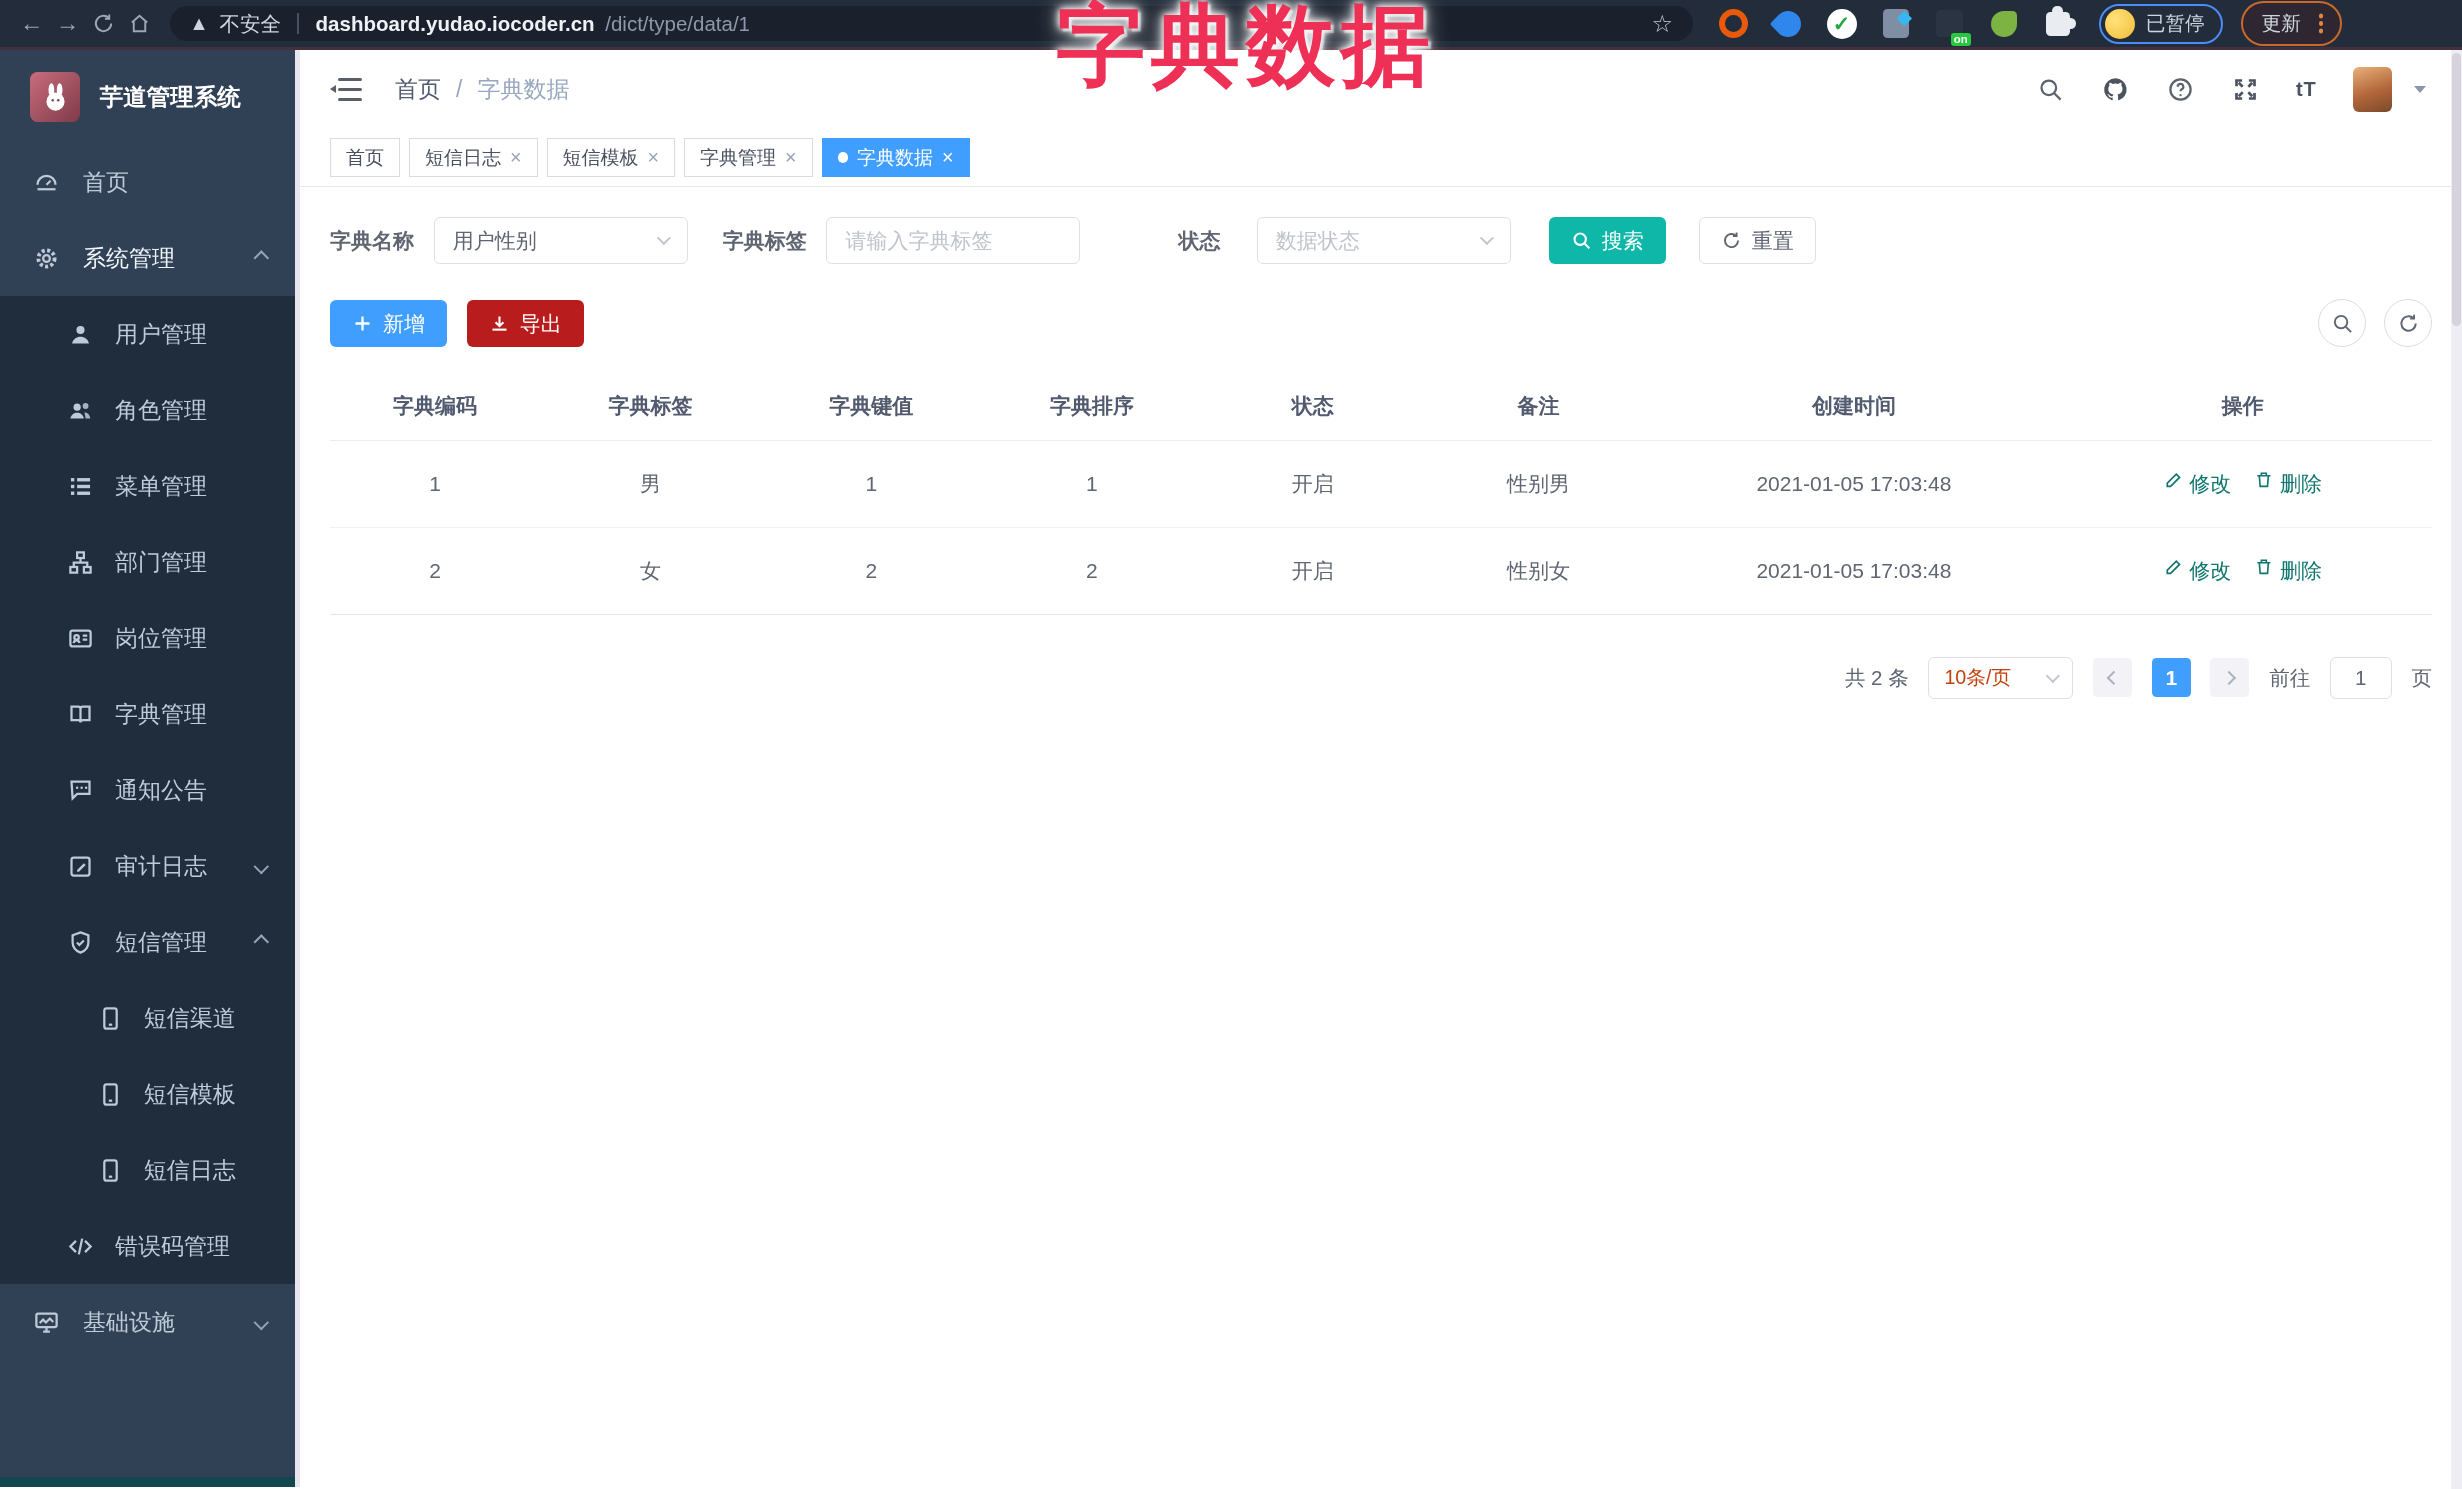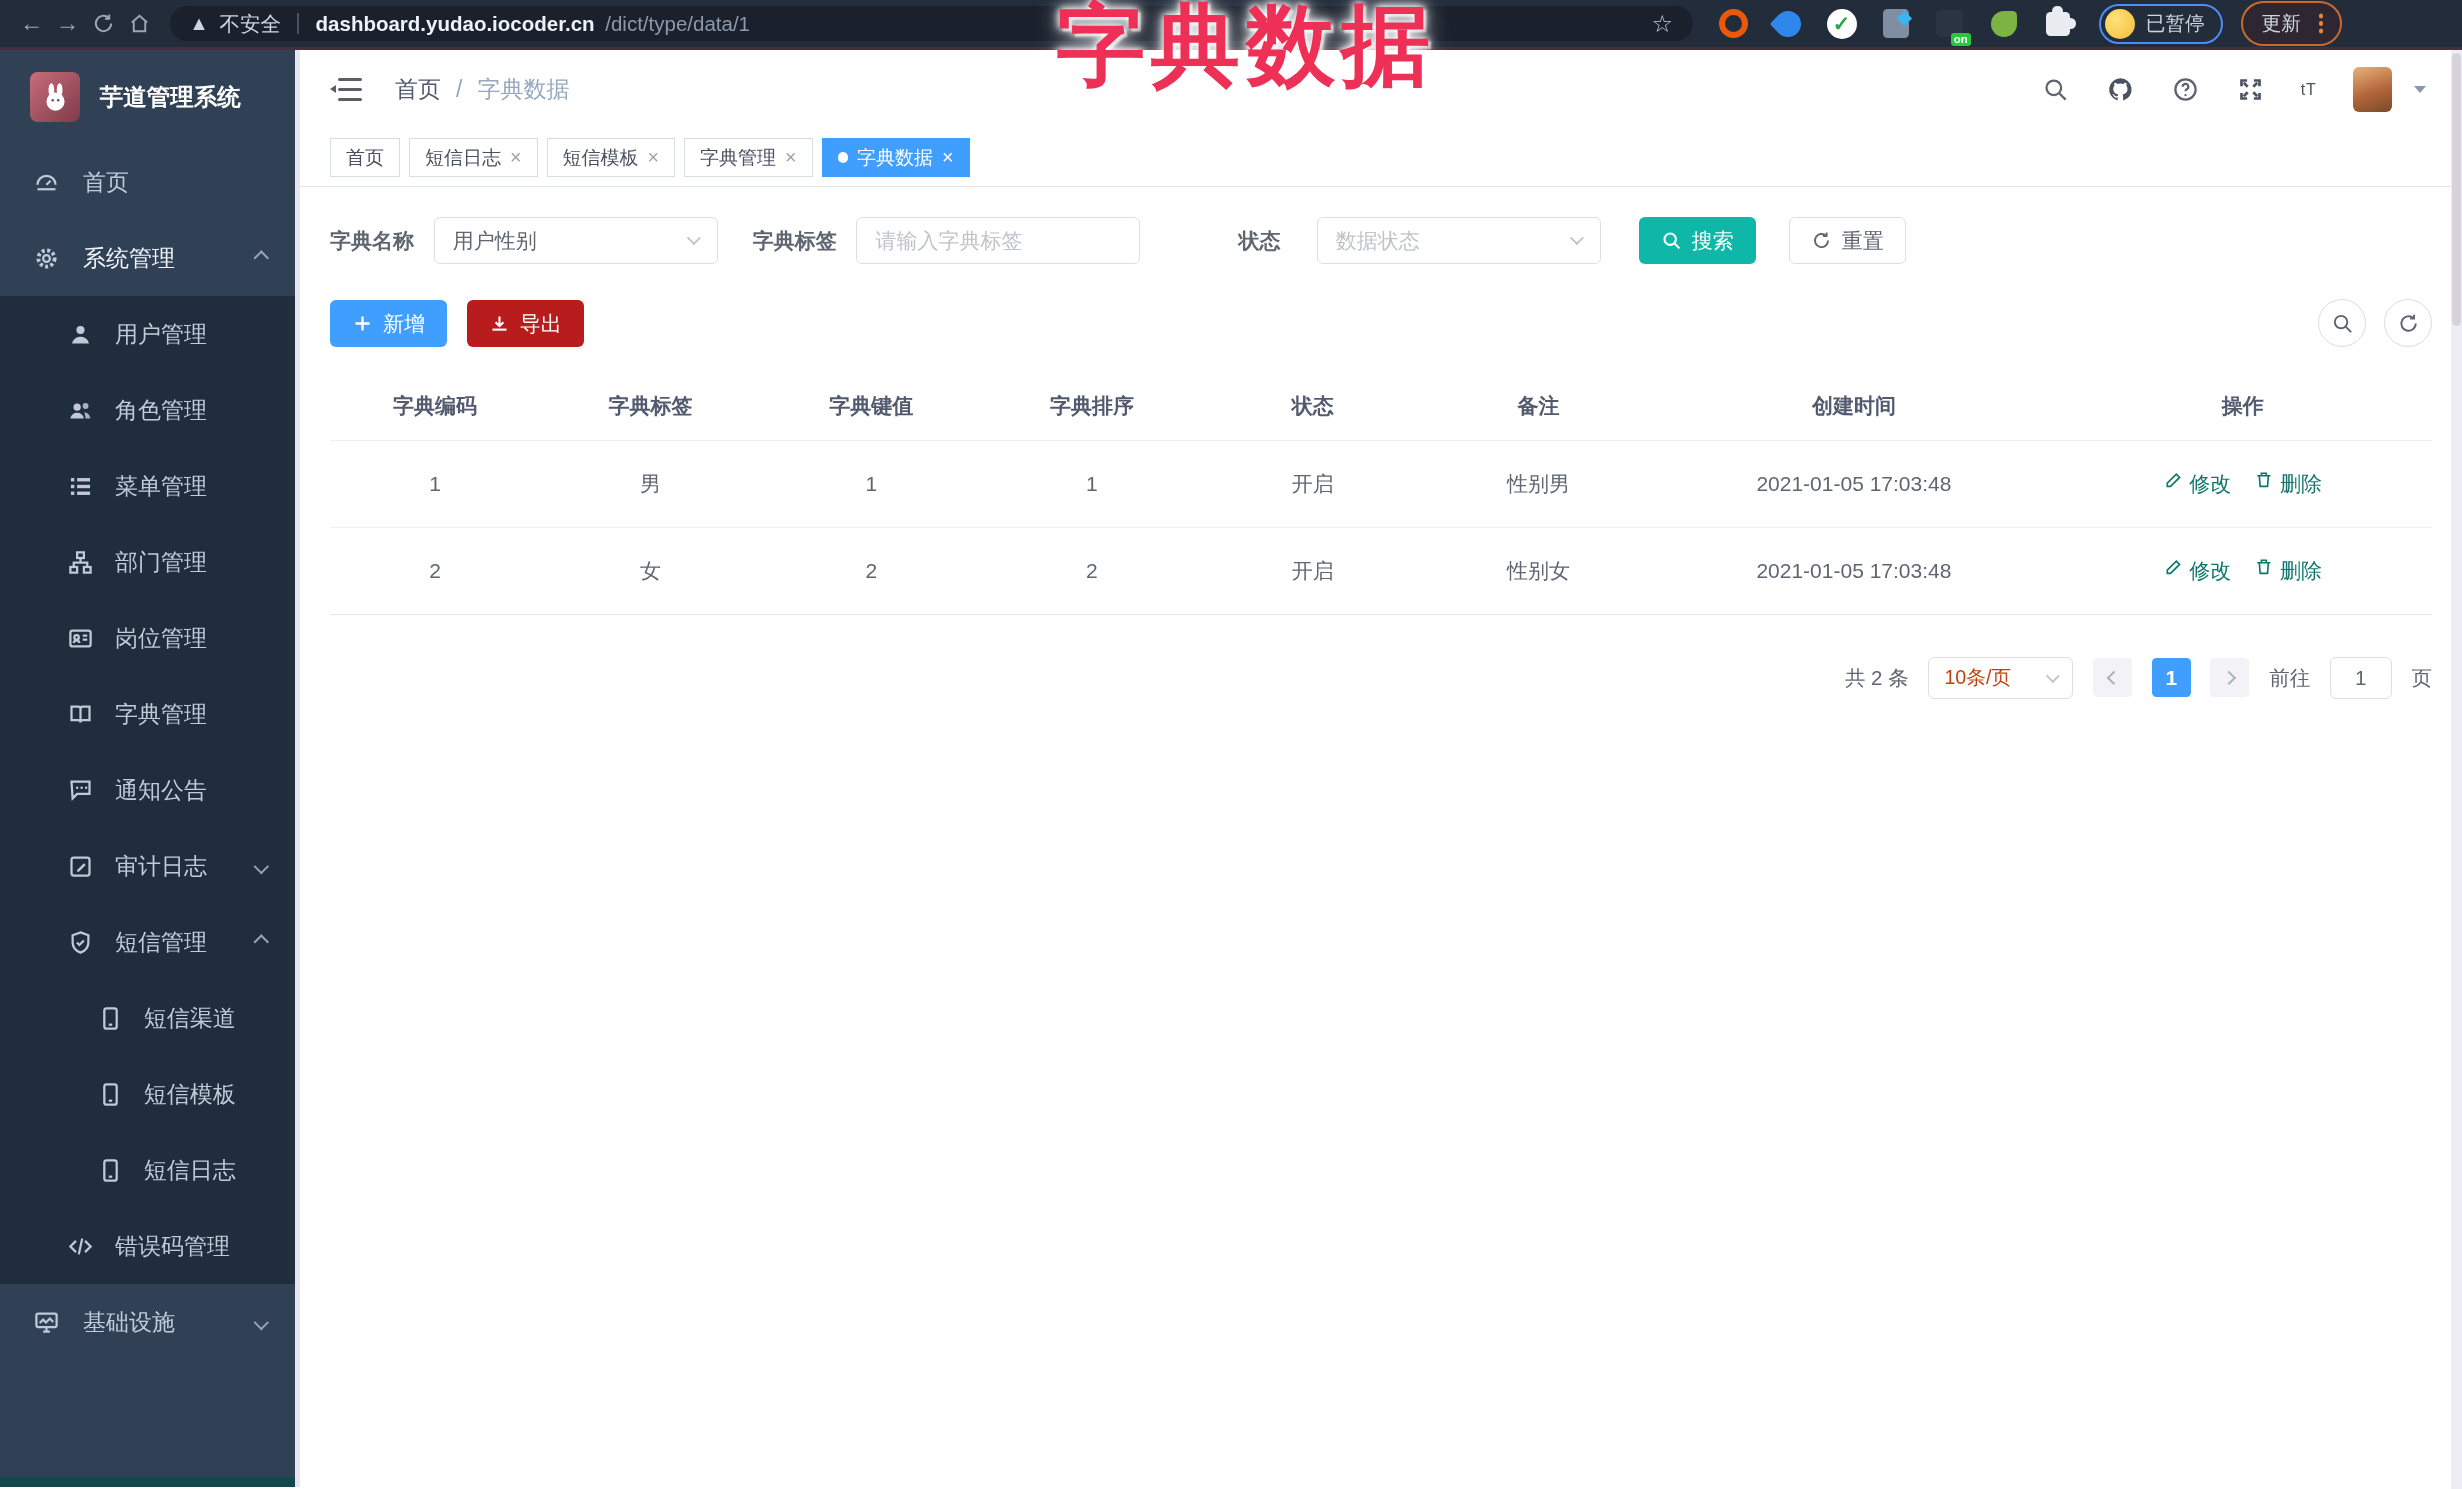--- a/index.html
+++ b/index.html
@@ -60,35 +60,35 @@
   .hamb{width:32px;height:27px;position:relative;flex:0 0 auto;}
   .hamb .b{position:absolute;left:7.6px;right:0;height:3px;background:#5a5e66;border-radius:1.5px;}
   .hamb .b1{top:2.3px;}.hamb .b2{top:12px;}.hamb .b3{top:22px;}
   .hamb .tri{position:absolute;left:0;top:9px;border-top:4.5px solid transparent;border-bottom:4.5px solid transparent;border-right:6px solid #5a5e66;}
   .crumb{margin-left:33px;font-size:23px;color:#515a6e;display:flex;gap:15px;align-items:center;}
   .crumb .sep{color:#97a8be;}
   .crumb .cur{color:#97a8be;}
   .hdr-right{margin-left:auto;display:flex;align-items:center;gap:36px;color:#5d646e;}
   .hicon{width:29px;height:29px;display:flex;align-items:center;justify-content:center;}
   .hicon svg{width:27px;height:27px;}
-  .tT{font-size:16px;font-weight:normal;color:#4c5360;letter-spacing:0.8px;}
+  .tT{font-size:20px;font-weight:bold;color:#4c5360;letter-spacing:0.8px;}
   .avatar{width:39px;height:45px;border-radius:6px;background:linear-gradient(160deg,#e8b27a,#b3663a 55%,#7a4a2a);}
   .caret{border-left:6px solid transparent;border-right:6px solid transparent;border-top:7.6px solid #8b97a8;margin-left:-13.6px;}
 
   .tabbar{height:58px;display:flex;align-items:center;gap:9px;padding:0 30px;border-bottom:0.8px solid #e2e6ee;background:#fff;}
   .tab{height:39px;display:flex;align-items:center;gap:9px;padding:0 15px;border:0.8px solid #d8dce5;font-size:19px;color:#495060;background:#fff;cursor:pointer;}
   .tab .dot{width:10.6px;height:10.6px;border-radius:50%;background:#fff;}
   .tab.active{background:#409eff;border-color:#409eff;color:#fff;}
   .tclose{font-size:19.7px;color:#9aa3b2;line-height:1;}
   .tab.active .tclose{color:#fff;}
 
   .content{padding:30px 30px 0;flex:1;}
   .filters{display:flex;align-items:center;}
   .flabel{font-size:21px;font-weight:bold;color:#5f6672;margin-right:19.7px;}
-  .ctrl{width:284px;height:47px;border:0.8px solid #dcdfe6;border-radius:6px;display:flex;align-items:center;padding:0 18px;font-size:21px;color:#5f6672;background:#fff;}
+  .ctrl{width:254px;height:47px;border:0.8px solid #dcdfe6;border-radius:6px;display:flex;align-items:center;padding:0 18px;font-size:21px;color:#5f6672;background:#fff;}
   .ctrl.ph .val{color:#bfc4cc;}
   .dd{margin-left:auto;width:9.8px;height:9.8px;border-right:2.3px solid #c0c4cc;border-bottom:2.3px solid #c0c4cc;transform:rotate(45deg);margin-top:-4.5px;}
   .gap1{width:35px;}.gap2{width:98px;}.gap3{width:16.7px;}
   .btn{height:47px;border-radius:6px;display:inline-flex;align-items:center;gap:10px;font-size:21px;padding:0 21px;border:0.8px solid transparent;cursor:pointer;white-space:nowrap;}
   .btn svg{width:21px;height:21px;}
   .btn-search{background:#0fb7a8;color:#fff;margin-left:38px;}
   .btn-reset{background:#fff;border-color:#dcdfe6;color:#5f6672;margin-left:33px;}
   .toolbar{margin-top:35px;display:flex;align-items:flex-end;}
   .btn-add{background:#409eff;color:#fff;}
   .btn-export{background:#b91c1c;color:#fff;margin-left:19.7px;}

